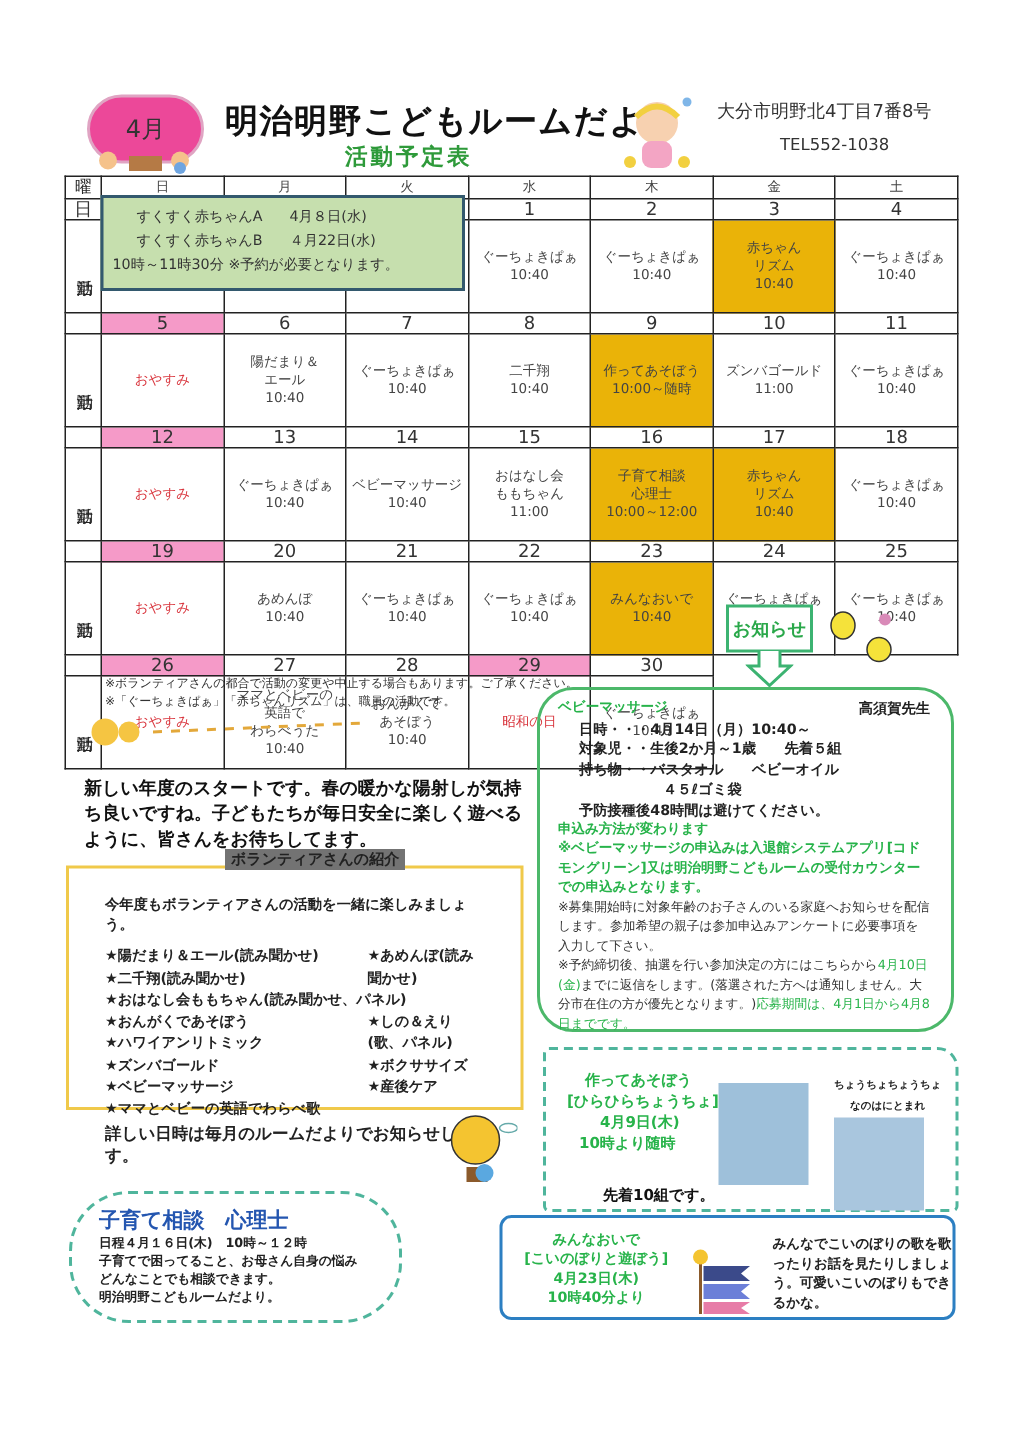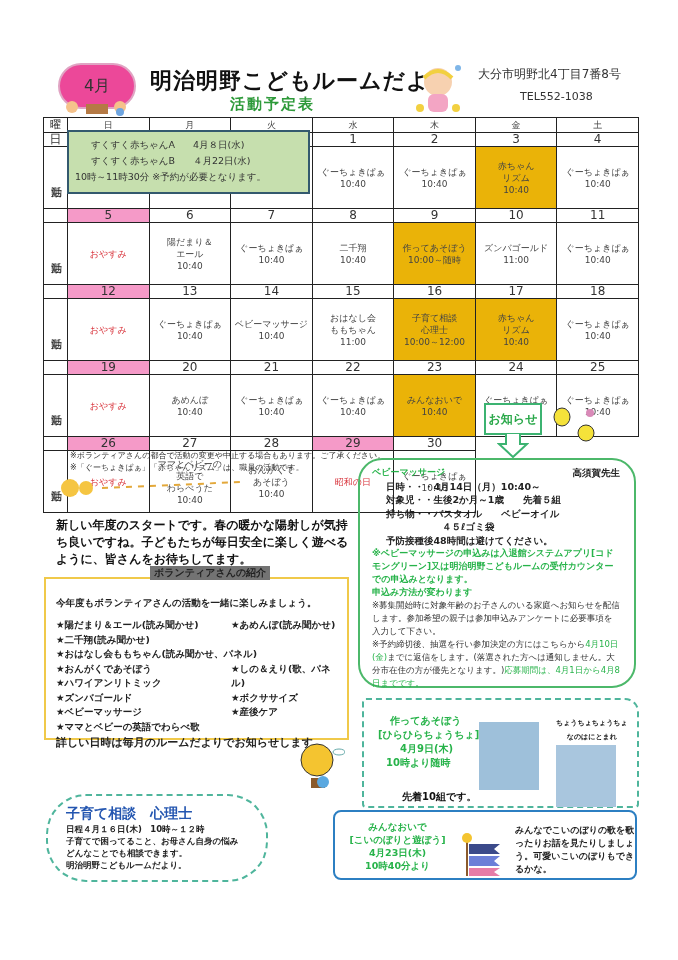--- a/index.html
+++ b/index.html
@@ -27,21 +27,21 @@
   .calendar .empty { border: none; }
   .green-box { position: absolute; left: 67px; top: 130px; width: 243px; height: 64px; background: #c6dfae; border: 2px solid #33596e; font-size: 9.5px; color: #333; padding: 5px 6px; line-height: 16px; }
   .green-box .row { display: flex; }
   .green-box .row span:first-child { width: 118px; padding-left: 16px; }
 
   .note { position: absolute; left: 70px; font-size: 8px; color: #333; }
 
   
   .bee-line { position: absolute; left: 52px; top: 478px; width: 200px; height: 20px; }
   .intro { position: absolute; left: 56px; top: 502px; width: 300px; font-size: 12px; font-weight: bold; color: #111; line-height: 17px; margin-top: 15px; }
-  .vol-box { position: absolute; left: 44px; top: 577px; width: 305px; height: 163px; border: 2px solid #f0c94a; padding: 8px 10px; }
+  .vol-box { position: absolute; left: 44px; top: 577px; width: 305px; height: 163px; border: 2px solid #f0c94a; padding: 8px 24px; }
   .vol-title { position: absolute; left: 150px; top: 566px; font-size: 10px; font-weight: bold; color: #222; background: #737373; padding: 0 4px; }
   .vol-lead { font-size: 9.5px; font-weight: bold; color: #222; margin-top: 10px; }
   .vol-list { margin-top: 8px; font-size: 9.5px; font-weight: bold; color: #222; line-height: 14.5px; position: relative; }
   .vol-item { height: 14.5px; position: relative; }
   .vol-item .right { position: absolute; left: 175px; top: 0; }
   .vol-foot { font-size: 11px; font-weight: bold; color: #222; margin-top: 1px; }
 
   .consult-box { position: absolute; left: 46px; top: 794px; width: 222px; height: 88px; border: 2px dashed #4fb59c; border-radius: 40px; padding: 9px 18px; }
   .consult-title { font-size: 14px; font-weight: bold; color: #2456b0; }
   .consult-text { font-size: 8.5px; font-weight: bold; color: #222; line-height: 12px; }
@@ -385,22 +385,22 @@
 <div class="massage-box">
   <div class="mb-line" style="display:flex; justify-content:space-between;">
     <span class="mb-green">ベビーマッサージ</span>
     <span>高須賀先生</span>
   </div>
   <div class="mb-line" style="padding-left:14px;">日時・・・4月14日（月）10:40～</div>
   <div class="mb-line" style="padding-left:14px;">対象児・・生後2か月～1歳　　先着５組</div>
   <div class="mb-line" style="padding-left:14px;">持ち物・・バスタオル　　ベビーオイル</div>
   <div class="mb-line" style="padding-left:70px;">４５ℓゴミ袋</div>
   <div class="mb-line" style="padding-left:14px;">予防接種後48時間は避けてください。</div>
+  <div class="mb-green">申込み方法が変わります</div>
   <div class="mb-green">※ベビーマッサージの申込みは入退館システムアプリ[コドモングリーン]又は明治明野こどもルームの受付カウンターでの申込みとなります。</div>
-  <div class="mb-green">申込み方法が変わります</div>
   <div class="mb-normal">※募集開始時に対象年齢のお子さんのいる家庭へお知らせを配信します。参加希望の親子は参加申込みアンケートに必要事項を入力して下さい。</div>
   <div class="mb-normal"><span>※予約締切後、抽選を行い参加決定の方にはこちらから</span><span class="g">4月10日(金)</span><span>までに返信をします。(落選された方へは通知しません。大分市在住の方が優先となります。)</span><span class="g">応募期間は、4月1日から4月8日までです。</span></div>
 </div>
 
 <div class="craft-box">
   <div class="craft-text">
     <div style="padding-left:12px;">作ってあそぼう</div>
     <div>[ひらひらちょうちょ]</div>
     <div style="padding-left:22px;">4月9日(木)</div>
     <div style="padding-left:8px;">10時より随時</div>

